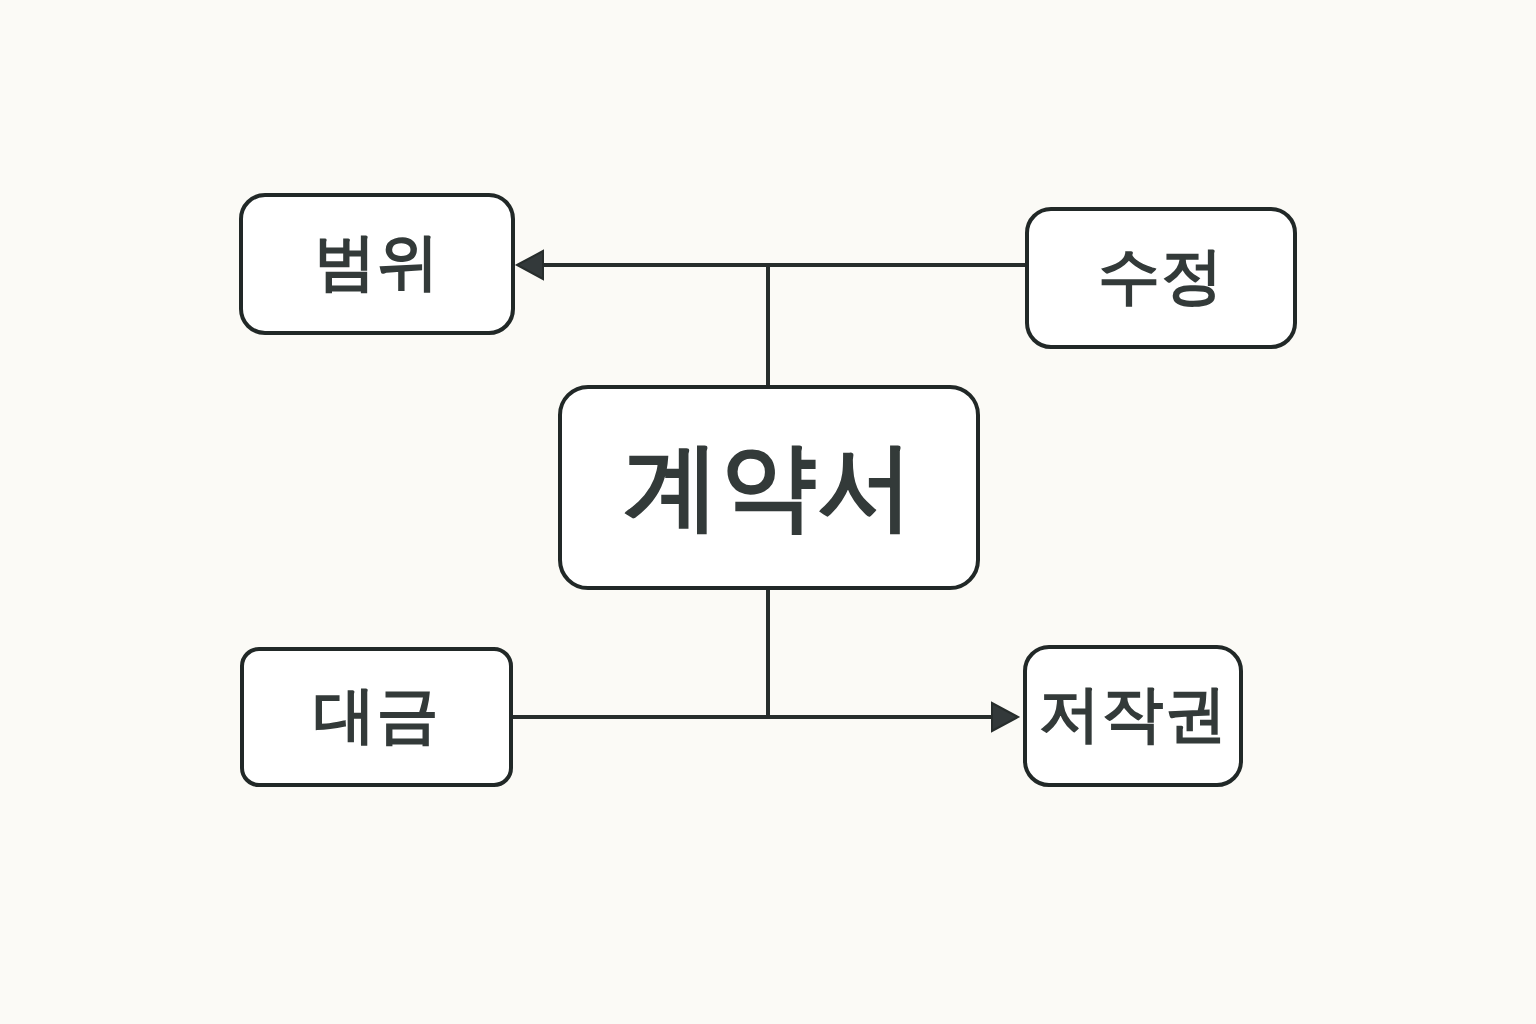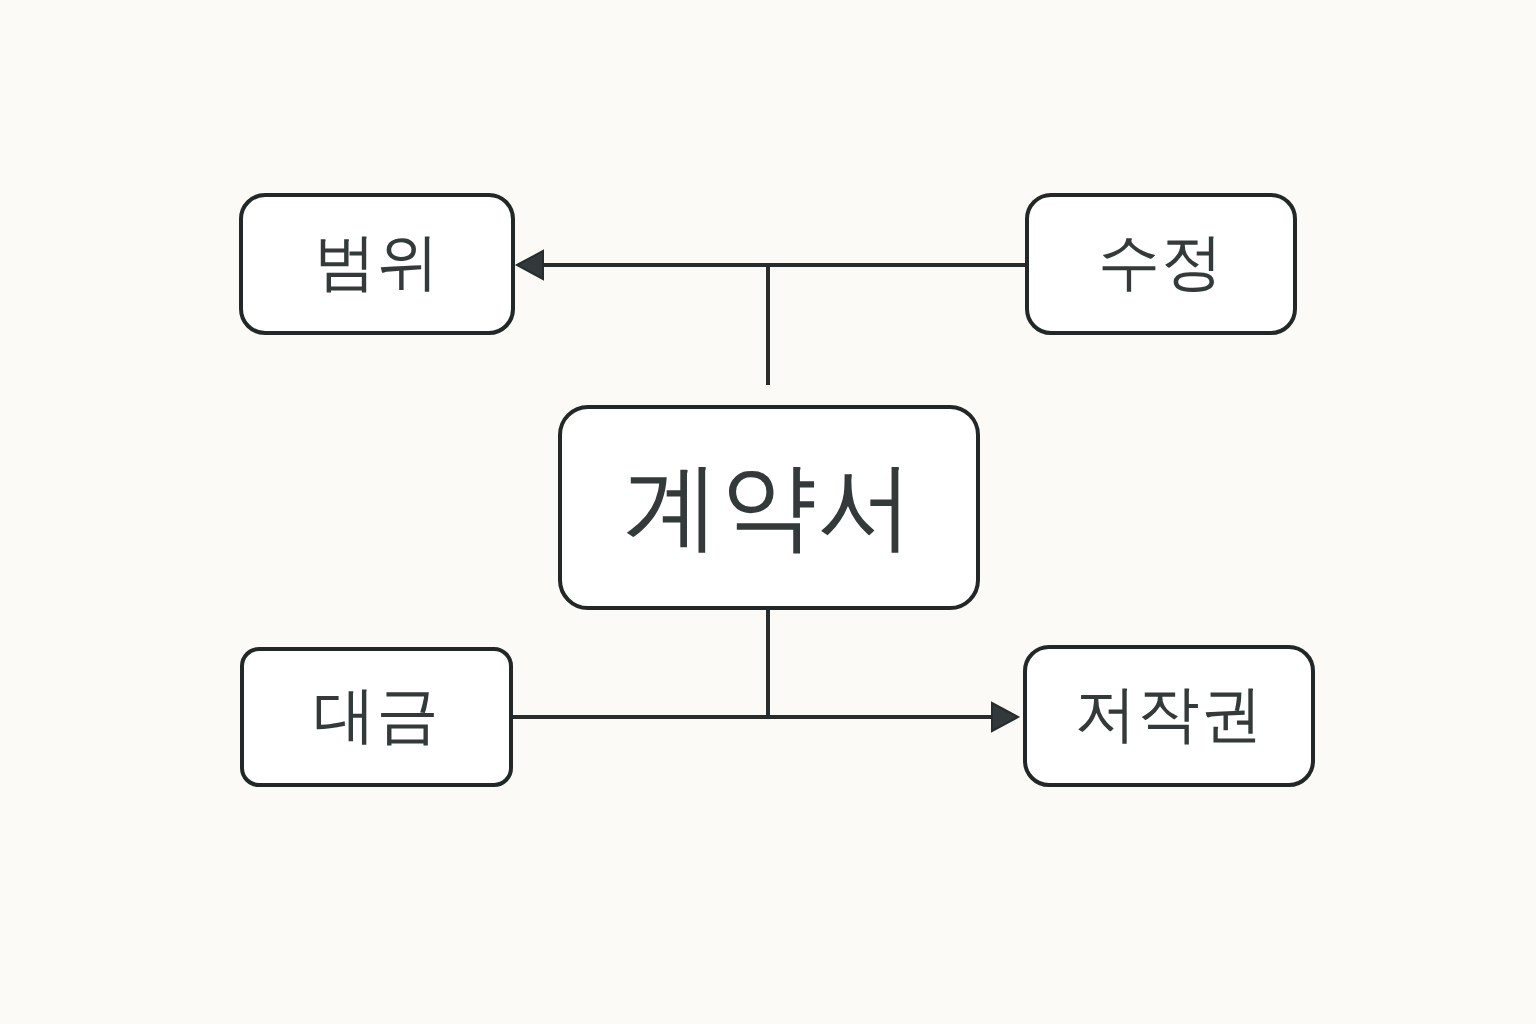--- a/index.html
+++ b/index.html
@@ -25,40 +25,39 @@
   .node {
     position: absolute;
     box-sizing: border-box;
     background: #FFFFFF;
     border: 4px solid #212827;
     border-radius: 26px;
     display: flex;
     align-items: center;
     justify-content: center;
     color: #333A39;
-    font-weight: 400;
+    font-weight: 700;
     letter-spacing: 1px;
   }
   .node .label {
     line-height: 1;
     transform: translateY(-2px);
   }
   .node-satellite {
     font-size: 62px;
   }
   .node-center {
     font-size: 96px;
     border-radius: 30px;
-    margin-top: 20px;
   }
   #node-scope     { left: 239px; top: 193px; width: 276px; height: 142px; }
-  #node-revision  { left: 1025px; top: 193px; width: 272px; height: 142px; }
+  #node-revision  { left: 1025px; top: 207px; width: 272px; height: 142px; }
   #node-contract  { left: 558px; top: 385px; width: 422px; height: 205px; }
   #node-payment   { left: 240px; top: 647px; width: 273px; height: 140px; border-radius: 19px; }
-  #node-copyright { left: 1023px; top: 645px; width: 292px; height: 142px; }
+  #node-copyright { left: 1023px; top: 645px; width: 220px; height: 142px; }
 </style>
 </head>
 <body>
 
 <div class="canvas">
 
   <svg class="connectors" viewBox="0 0 1536 1024" xmlns="http://www.w3.org/2000/svg">
 
     <line x1="1025" y1="265" x2="535" y2="265" stroke="#272D2C" stroke-width="4"></line>
 

